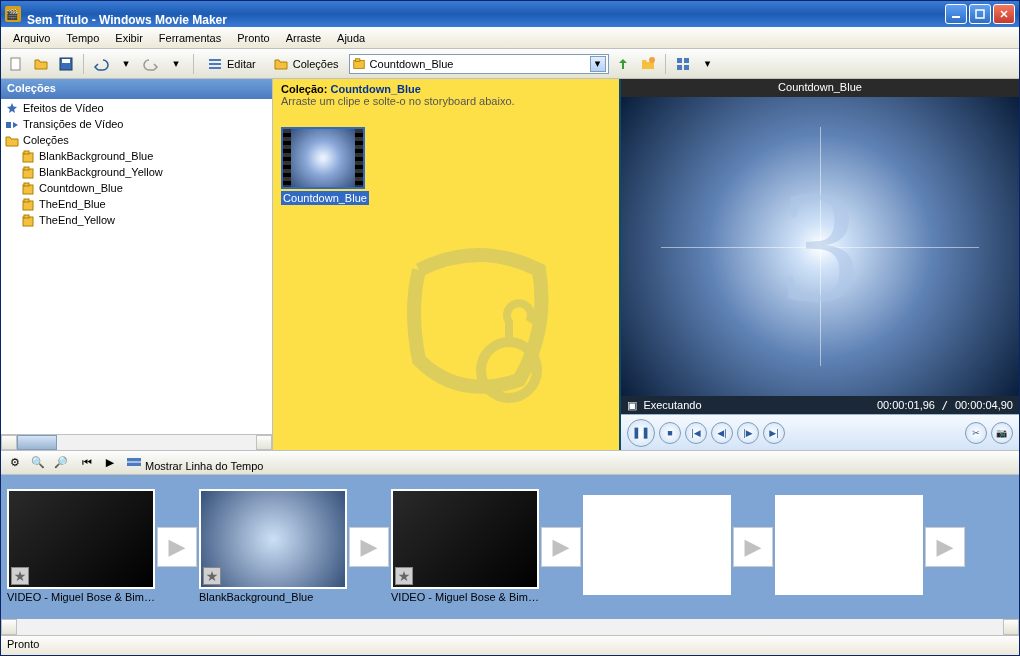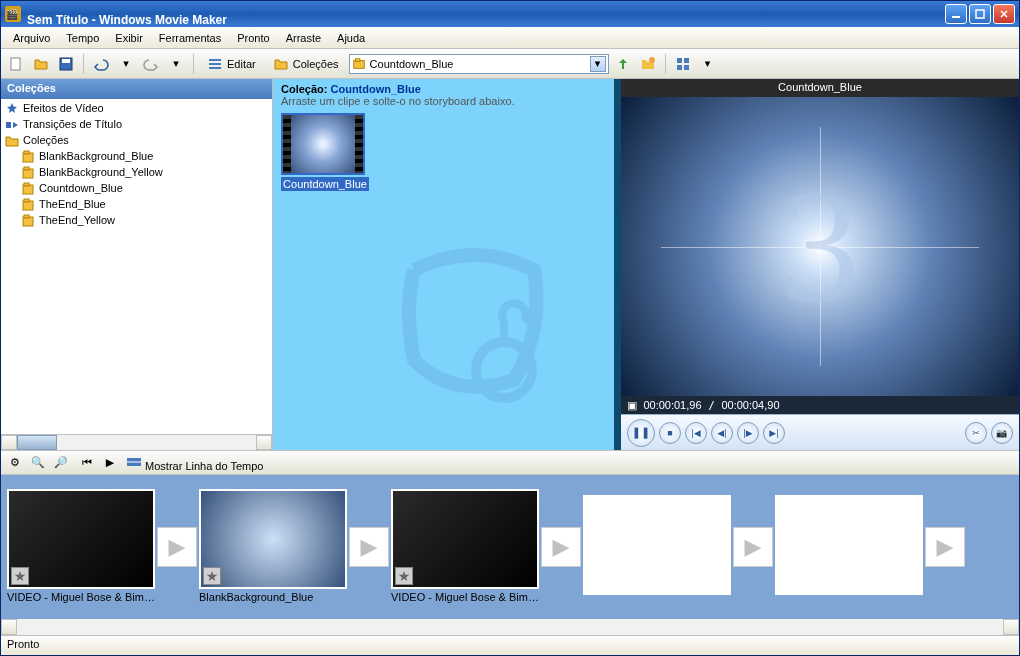--- a/index.html
+++ b/index.html
@@ -40,24 +40,24 @@
 .sidebar-body { flex: 1; background: #fff; overflow: auto; padding: 2px; }
 .tree-item { display: flex; align-items: flex-start; gap: 4px; padding: 1px 2px; cursor: pointer; white-space: nowrap; }
 .tree-item.indent1 { padding-left: 18px; }
 .tree-icon { width: 14px; height: 14px; display: inline-flex; align-items: center; justify-content: center; }
 .sidebar-scroll { height: 16px; background: #ece9d8; border-top: 1px solid #c0c0c0; display: flex; }
 .sidebar-scroll .sb-arrow { width: 16px; background: linear-gradient(#fdfdfd, #e3e3d5); border: 1px solid #c0c0c0; }
 .sidebar-scroll .sb-track { flex: 1; background: #f1f1f1; position: relative; }
 .sidebar-scroll .sb-thumb { position: absolute; left: 0; width: 40px; height: 100%; background: linear-gradient(#d4e4f7, #99b4d1); border: 1px solid #7f9db9; }
 
 
-.center { flex: 1; display: flex; flex-direction: column; background: #7dd3fc; padding: 4px 8px; border-right: 7px solid #0c4a6e; position: relative; }
+.center { flex: 1; display: flex; flex-direction: column; background: #fde047; padding: 4px 8px; border-right: 2px solid #0c4a6e; position: relative; }
 .center .col-title { font-weight: bold; }
 .center .col-title .hl { color: #003399; }
-.center .col-sub { color: #555; margin-bottom: 6px; }
+.center .col-sub { color: #555; margin-bottom: 20px; }
 .center .thumb-area { display: flex; gap: 10px; }
 .center .clip { width: 88px; text-align: center; }
 .center .clip .clip-frame { width: 84px; height: 62px; border: 2px solid #316ac5; background: #223; position: relative; overflow: hidden; }
 .center .clip .clip-frame .filmstrip { position: absolute; top: 0; bottom: 0; width: 8px; background: repeating-linear-gradient(#333 0 4px, #000 4px 8px); }
 .center .clip .clip-frame .filmstrip.left { left: 0; } .center .clip .clip-frame .filmstrip.right { right: 0; }
 .center .clip .clip-frame .clip-inner { position: absolute; left: 8px; right: 8px; top: 0; bottom: 0; background: radial-gradient(circle at 50% 50%, #e6f0ff 5%, #8aa8d8 40%, #35507a 100%); }
 .center .clip .clip-label { background: #316ac5; color: #fff; padding: 1px; margin-top: 2px; overflow: hidden; text-overflow: ellipsis; white-space: nowrap; }
 .center .bg-art { position: absolute; right: 20px; bottom: 20px; width: 240px; height: 200px; opacity: 0.18; }
 
 
@@ -227,21 +227,21 @@
             </span>
             <span>Efeitos de Vídeo</span>
           </div>
           <div class="tree-item indent0">
             <span class="tree-icon">
               <svg width="14" height="14" viewBox="0 0 14 14">
                 <rect x="1" y="4" width="5" height="6" fill="#3a6db5"></rect>
                 <path d="M8 4l5 3-5 3z" fill="#3a6db5"></path>
               </svg>
             </span>
-            <span>Transições de Título</span>
+            <span>Transições de Vídeo</span>
           </div>
           <div class="tree-item indent0">
             <span class="tree-icon">
               <svg width="14" height="14" viewBox="0 0 14 14">
                 <path d="M1 3h4l1 2h7v7H1z" fill="#f5c040" stroke="#b08000"></path>
               </svg>
             </span>
             <span>Coleções</span>
           </div>
           <div class="tree-item indent1">
@@ -323,20 +323,21 @@
 
     <div class="preview">
       <div class="preview-title">Countdown_Blue</div>
       <div class="preview-screen">
         <div class="crosshair-h"></div>
           <div class="crosshair-v"></div>
         <div class="countdown-num">3</div>
       </div>
       <div class="preview-status">
         <span>▣</span>
+        <span class="status-text">Executando</span>
         <span class="time"><span>00:00:01,96</span> / <span>00:00:04,90</span></span>
       </div>
       <div class="preview-controls">
         <div class="pc-btn big">❚❚</div>
         <div class="pc-btn">■</div>
         <div class="pc-btn">|◀</div>
         <div class="pc-btn">◀|</div>
         <div class="pc-btn">|▶</div>
         <div class="pc-btn">▶|</div>
         <div class="spacer"></div>

